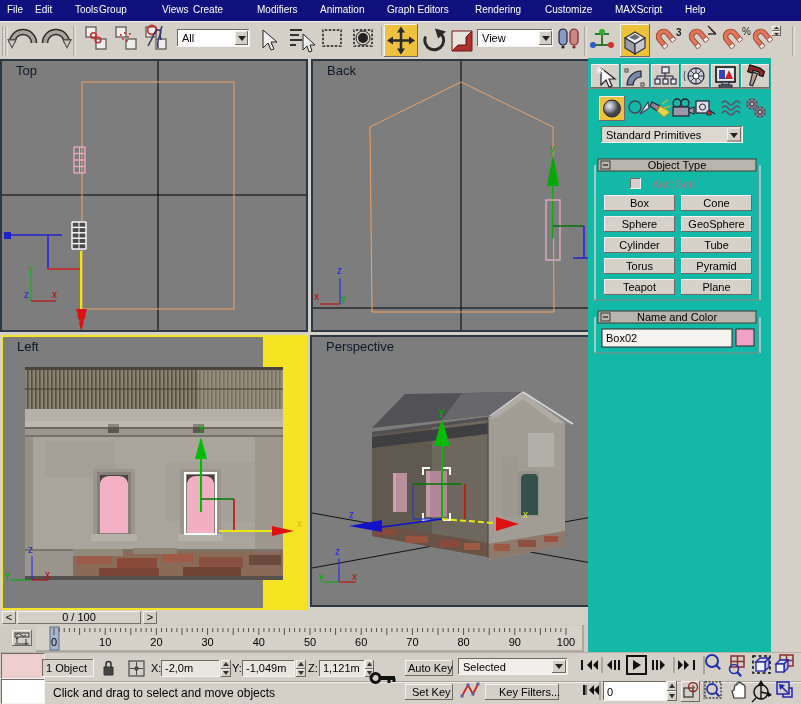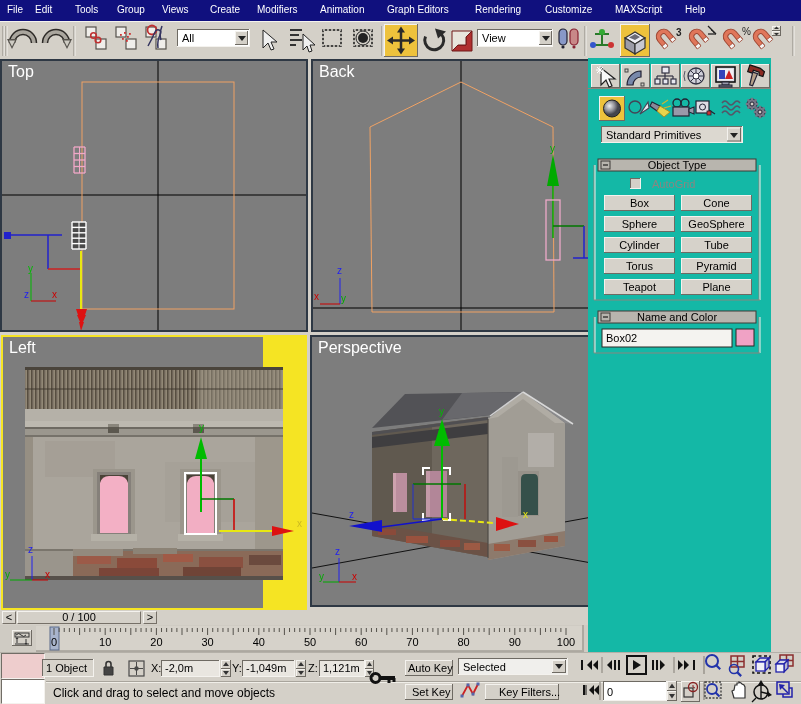--- a/index.html
+++ b/index.html
@@ -1,37 +1,37 @@
 <!DOCTYPE html>
 <html><head>
 <meta charset="utf-8">
 <style>
 html,body{margin:0;padding:0;}
 body{width:801px;height:704px;position:relative;overflow:hidden;
   font-family:"Liberation Sans",sans-serif;background:#d4d0c8;font-size:11px;}
 .abs{position:absolute;}
 .vp{position:absolute;background:#7d7d7d;border:2px solid #2e3844;}
-.vplabel{position:absolute;left:6px;top:2px;color:#ffffff;font-size:16px;}
+.vplabel{position:absolute;left:14px;top:2px;color:#0f172a;font-size:13px;}
 .btn{position:absolute;background:#d4d0c8;border-top:1px solid #f4f2ee;border-left:1px solid #f4f2ee;
  border-right:1px solid #767068;border-bottom:1px solid #767068;color:#000;
  text-align:center;font-size:11px;}
 .sunk{position:absolute;background:#dcd9d2;border-top:1px solid #716d66;border-left:1px solid #716d66;
  border-right:1px solid #f4f2ee;border-bottom:1px solid #f4f2ee;}
 </style>
 </head>
 <body>
 
 <div class="abs" style="left:0;top:0;width:801px;height:21px;background:#10107e;"></div>
 <div class="abs" style="left:0;top:0;width:801px;height:21px;color:#fff;font-size:10px;">
  <span class="abs" style="left:7px;top:4px;">File</span>
  <span class="abs" style="left:35px;top:4px;">Edit</span>
  <span class="abs" style="left:75px;top:4px;">Tools</span>
- <span class="abs" style="left:117px;top:4px;">Group</span>
+ <span class="abs" style="left:99px;top:4px;">Group</span>
  <span class="abs" style="left:162px;top:4px;">Views</span>
- <span class="abs" style="left:210px;top:4px;">Create</span>
+ <span class="abs" style="left:193px;top:4px;">Create</span>
  <span class="abs" style="left:257px;top:4px;">Modifiers</span>
  <span class="abs" style="left:320px;top:4px;">Animation</span>
  <span class="abs" style="left:387px;top:4px;">Graph Editors</span>
  <span class="abs" style="left:475px;top:4px;">Rendering</span>
  <span class="abs" style="left:545px;top:4px;">Customize</span>
  <span class="abs" style="left:615px;top:4px;">MAXScript</span>
  <span class="abs" style="left:685px;top:4px;">Help</span>
 </div>
 
 <div class="abs" style="left:0;top:21px;width:638px;height:38px;background:#d4d0c8;border-top:1px solid #f4f2ee;">

